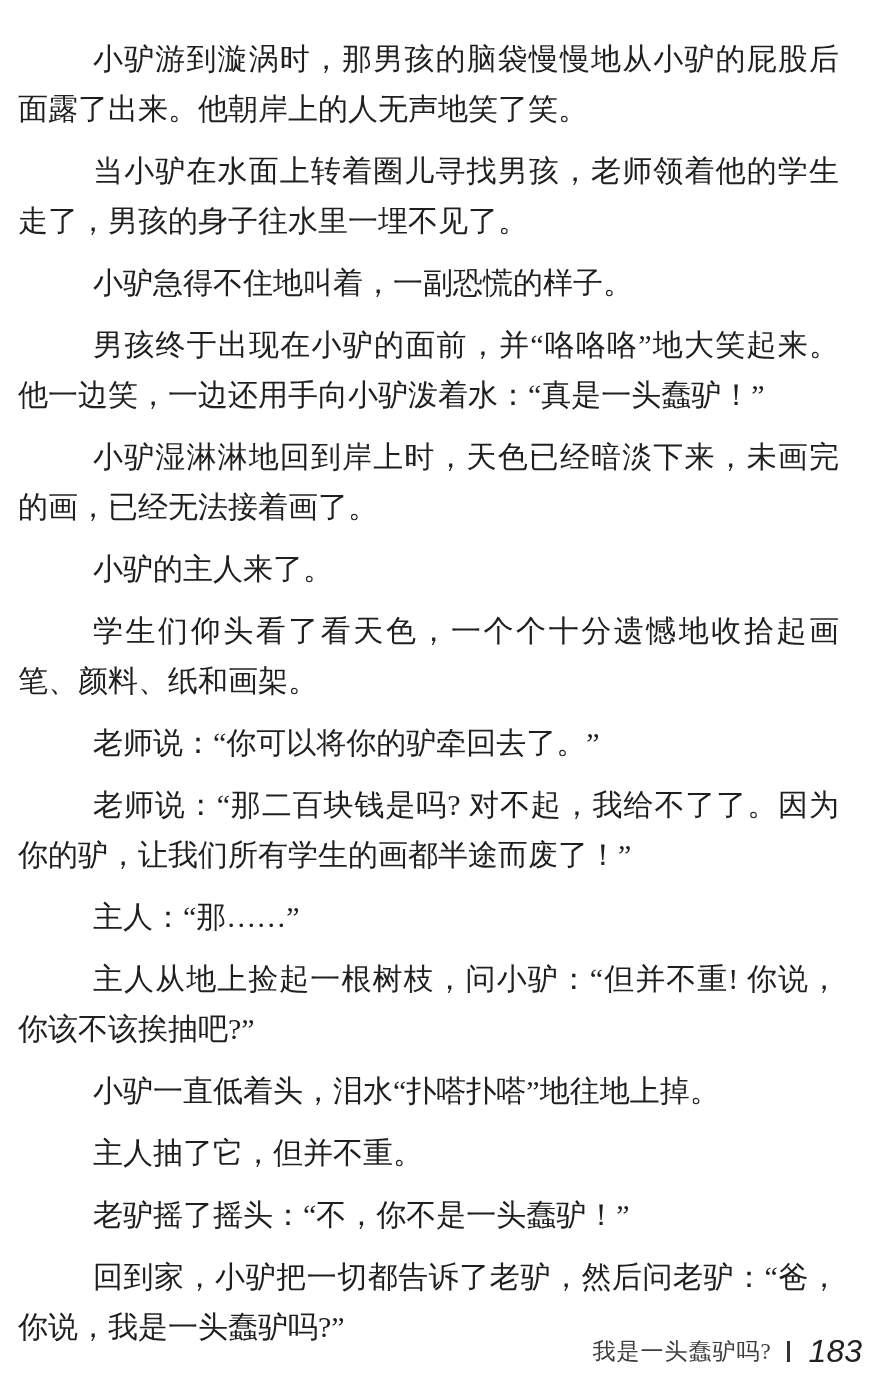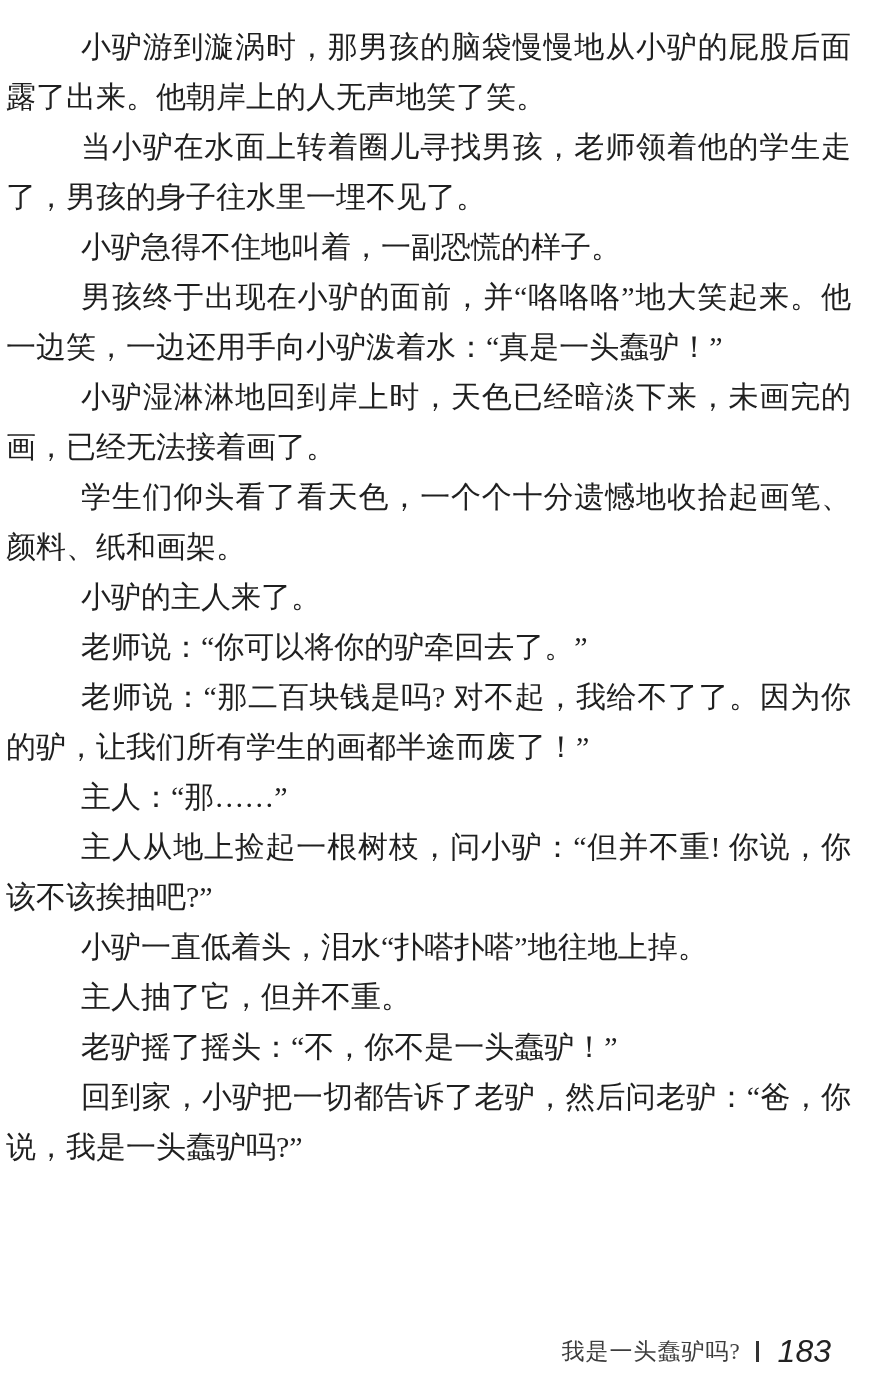--- a/index.html
+++ b/index.html
@@ -18,27 +18,27 @@
   .content {
     box-sizing: border-box;
     padding: 22px 21px 0 6px;
     color: #1f1f1f;
     font-size: 30px;
     line-height: 50px;
     text-align: justify;
     text-justify: inter-ideograph;
   }
   .content p {
-    margin: 0;
+    margin: 12px;
     padding: 0;
     text-indent: 75px;
   }
   .footer {
     position: absolute;
-    right: 41px;
+    right: 10px;
     bottom: 24px;
     display: flex;
     align-items: center;
   }
   .running-title {
     font-size: 23px;
     color: #3d3d3d;
     letter-spacing: 1px;
   }
   .separator-bar {
@@ -59,22 +59,22 @@
 <body>
 
 <div class="page">
 
   <div class="content">
       <p>小驴游到漩涡时，那男孩的脑袋慢慢地从小驴的屁股后面露了出来。他朝岸上的人无声地笑了笑。</p>
       <p>当小驴在水面上转着圈儿寻找男孩，老师领着他的学生走了，男孩的身子往水里一埋不见了。</p>
       <p>小驴急得不住地叫着，一副恐慌的样子。</p>
       <p>男孩终于出现在小驴的面前，并“咯咯咯”地大笑起来。他一边笑，一边还用手向小驴泼着水：“真是一头蠢驴！”</p>
       <p>小驴湿淋淋地回到岸上时，天色已经暗淡下来，未画完的画，已经无法接着画了。</p>
+      <p>小驴的主人来了。</p>
       <p>学生们仰头看了看天色，一个个十分遗憾地收拾起画笔、颜料、纸和画架。</p>
-      <p>小驴的主人来了。</p>
       <p>老师说：“你可以将你的驴牵回去了。”</p>
       <p>老师说：“那二百块钱是吗? 对不起，我给不了了。因为你的驴，让我们所有学生的画都半途而废了！”</p>
       <p>主人：“那……”</p>
       <p>主人从地上捡起一根树枝，问小驴：“但并不重! 你说，你该不该挨抽吧?”</p>
       <p>小驴一直低着头，泪水“扑嗒扑嗒”地往地上掉。</p>
       <p>主人抽了它，但并不重。</p>
       <p>老驴摇了摇头：“不，你不是一头蠢驴！”</p>
       <p>回到家，小驴把一切都告诉了老驴，然后问老驴：“爸，你说，我是一头蠢驴吗?”</p>
     </div>
 

